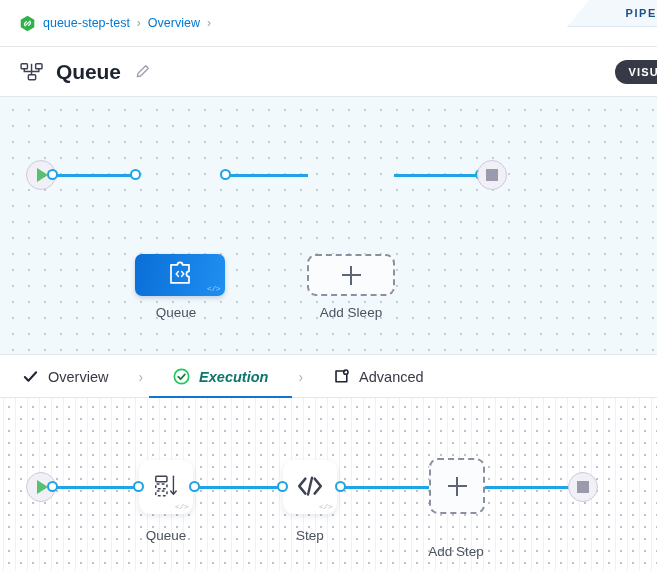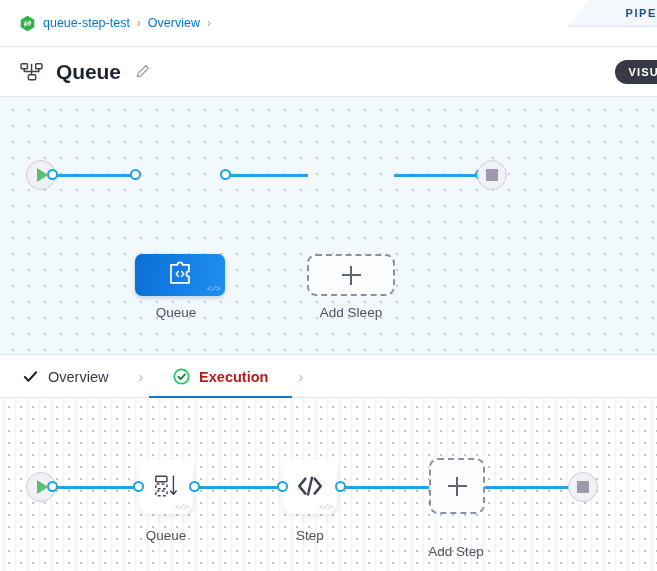--- a/index.html
+++ b/index.html
@@ -189,21 +189,22 @@
     flex: 0 0 auto;
     display: block;
   }
   .tab .tab-label {
     font-size: 14.5px;
     color: #383946;
     white-space: nowrap;
   }
   .tab.active .tab-label {
     font-weight: bold;
-    color: #b91c1c;
+    color: #0f766e;
+    font-style: italic;
   }
   .tab.active::after {
     content: "";
     position: absolute;
     left: -22px;
     right: -22px;
     bottom: -1px;
     height: 3px;
     background: #1173d4;
   }
@@ -433,20 +434,27 @@
     <div class="tab active">
       <svg class="tab-ico" viewBox="0 0 18 18">
         <circle cx="9" cy="9" r="7.6" fill="none" stroke="#22c55e" stroke-width="1.8"></circle>
         <path d="M5.6 9.2l2.4 2.5 4.6-5" fill="none" stroke="#17803d" stroke-width="1.8" stroke-linecap="round" stroke-linejoin="round"></path>
       </svg>
       <span class="tab-label">Execution</span>
     </div>
 
     <span class="tab-sep">›</span>
 
+    <div class="tab">
+      <svg class="tab-ico" viewBox="0 0 18 18">
+        <path d="M12.6 3.2H3.2v11.4h11.4V7.6" fill="none" stroke="#1d2331" stroke-width="1.7" stroke-linecap="round" stroke-linejoin="round"></path>
+        <circle cx="13.6" cy="4.4" r="2.3" fill="none" stroke="#1d2331" stroke-width="1.6"></circle>
+      </svg>
+      <span class="tab-label">Advanced</span>
+    </div>
   </div>
 
   <div class="canvas canvas-bottom">
 
     <div class="edge" style="left:50px; top:88px; width:90px;"></div>
     <div class="edge" style="left:194px; top:88px; width:92px;"></div>
     <div class="edge" style="left:340px; top:88px; width:90px;"></div>
     <div class="edge" style="left:484px; top:88px; width:95px;"></div>
 
     <div class="terminal" style="left:26px; top:74px;">

